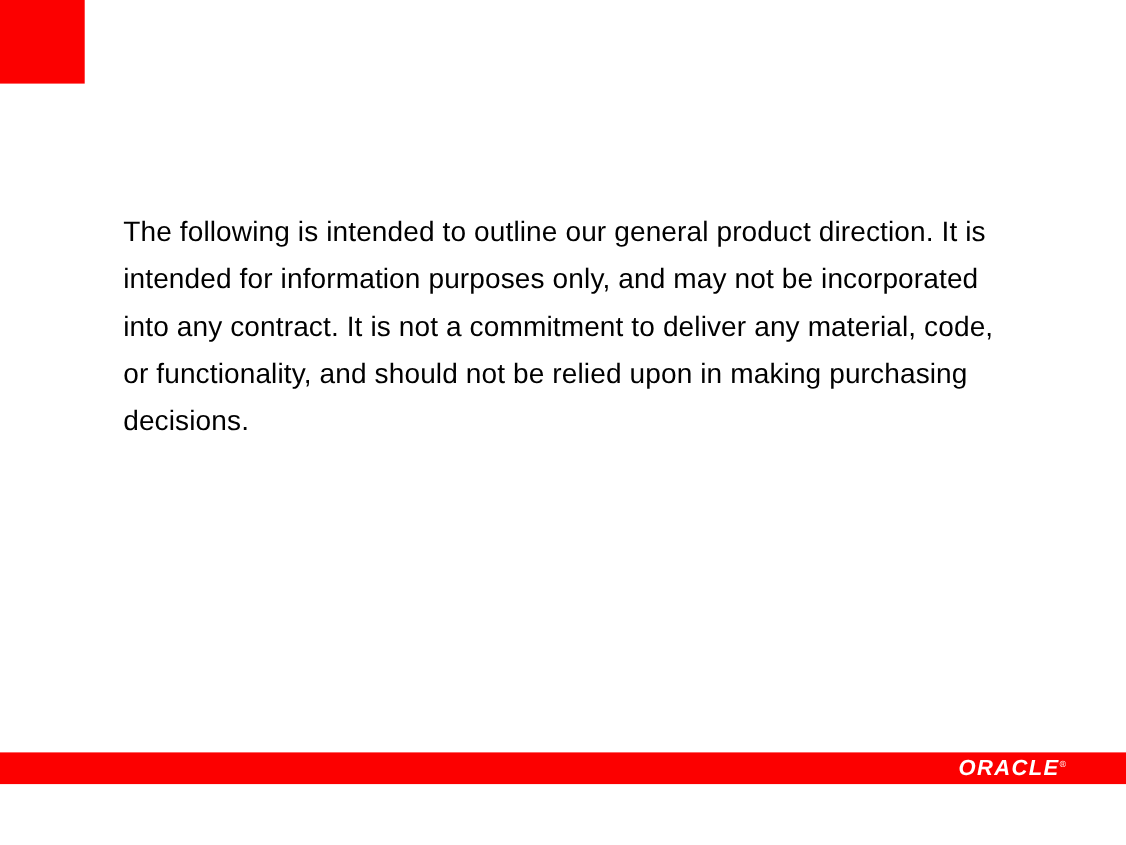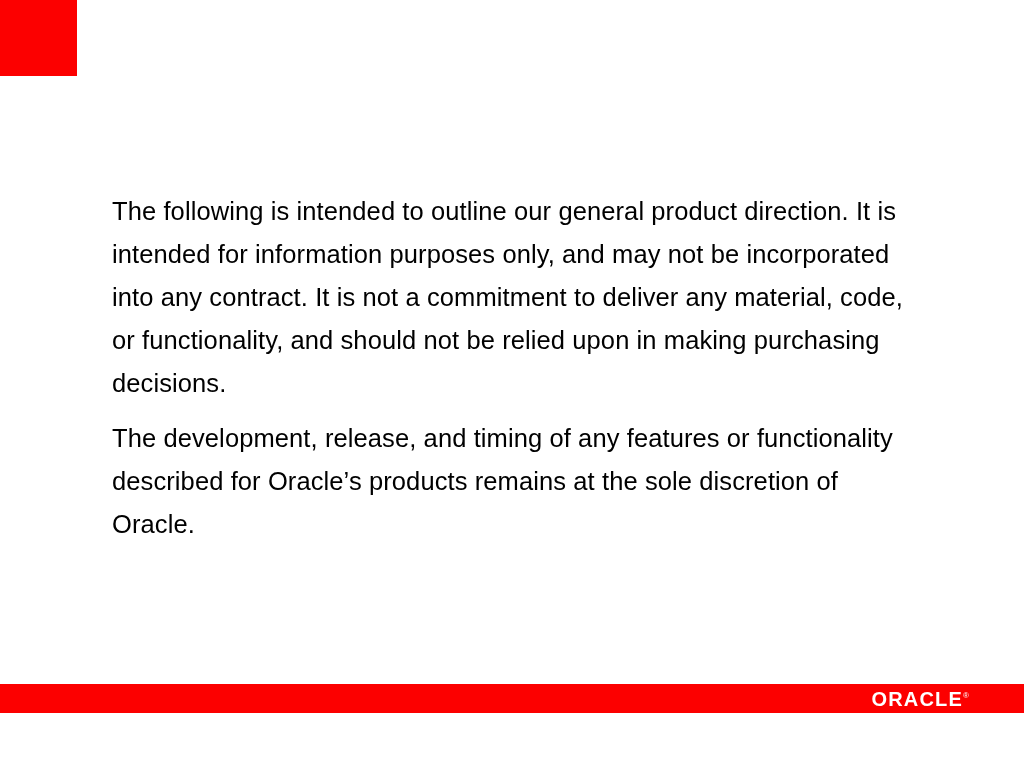--- a/index.html
+++ b/index.html
@@ -55,20 +55,21 @@
     position: absolute;
     right: 55px;
     top: 50%;
     transform: translateY(-50%);
     color: #ffffff;
     font-family: "Liberation Sans", sans-serif;
     font-weight: bold;
     font-size: 20px;
     letter-spacing: 1.2px;
     white-space: nowrap;
+    font-style: italic;
   }
   .logo .tm {
     font-size: 8px;
     vertical-align: super;
     letter-spacing: 0;
     font-weight: normal;
   }
   .footer-white {
     position: absolute;
     left: 0;
@@ -80,21 +81,20 @@
 </style>
 </head>
 <body>
 
 <div class="slide">
 
   <div class="corner-mark"></div>
 
   <div class="body-text">
     <p class="para">The following is intended to outline our general product direction. It is intended for information purposes only, and may not be incorporated into any contract. It is not a commitment to deliver any material, code, or functionality, and should not be relied upon in making purchasing decisions.</p>
-    <p class="para">The development, release, and timing of any features or functionality described for Oracle’s products remains at the sole discretion of Oracle.</p>
   </div>
 
   <div class="footer-bar">
     <div class="logo">
       <span>ORACLE</span><span class="tm">®</span>
     </div>
   </div>
 
   <div class="footer-white"></div>
 

